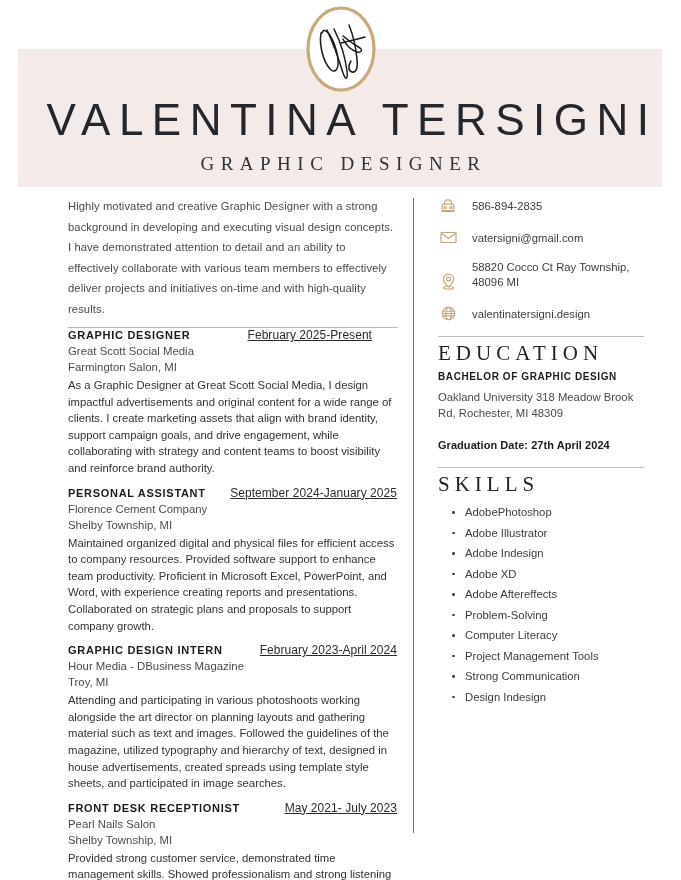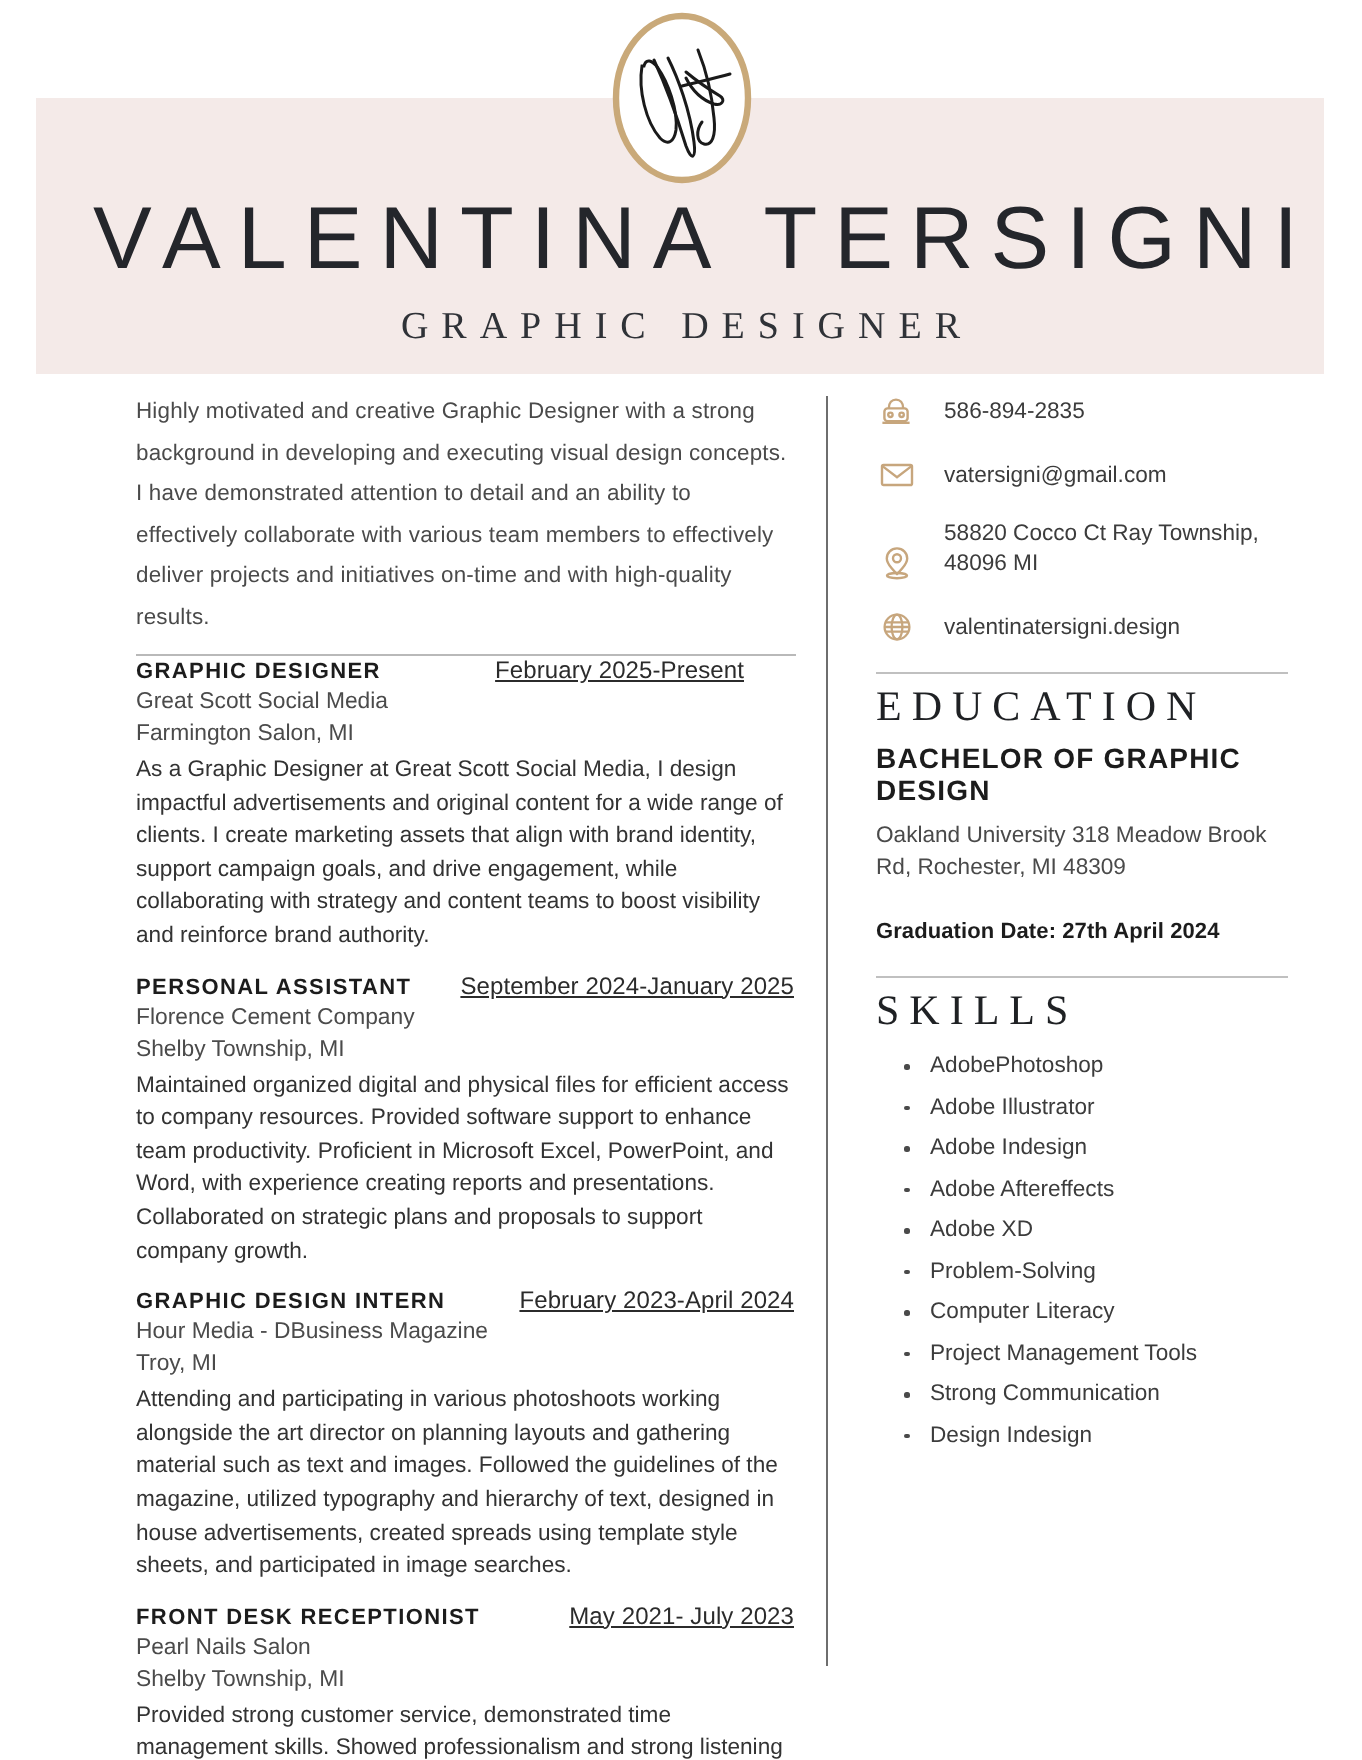--- a/index.html
+++ b/index.html
@@ -187,21 +187,21 @@
   }
 
   .right-rule {
     border: 0;
     border-top: 1px solid #c0c0c0;
     margin: 6px 0 0 0;
   }
 
   
   .edu-degree {
-    font-size: 14px;
+    font-size: 10px;
     font-weight: bold;
     letter-spacing: 0.6px;
     color: #1c1c1c;
     margin-top: 2px;
   }
   .edu-school {
     font-size: 11.3px;
     line-height: 16px;
     color: #4a4a4a;
     margin-top: 7px;
@@ -364,22 +364,22 @@
     <div class="edu-degree">BACHELOR OF GRAPHIC DESIGN</div>
     <div class="edu-school">Oakland University 318 Meadow Brook Rd, Rochester, MI 48309</div>
     <div class="edu-grad">Graduation Date: 27th April 2024</div>
 
     <hr class="right-rule" style="margin-top:16px">
     <div class="sec-title">SKILLS</div>
     <ul class="skills-list">
       <li>AdobePhotoshop</li>
       <li>Adobe Illustrator</li>
       <li>Adobe Indesign</li>
+      <li>Adobe XD</li>
       <li>Adobe Aftereffects</li>
-      <li>Adobe XD</li>
       <li>Problem-Solving</li>
       <li>Computer Literacy</li>
       <li>Project Management Tools</li>
       <li>Strong Communication</li>
       <li>Design Indesign</li>
     </ul>
   </div>
 </div>
 
 </body></html>

